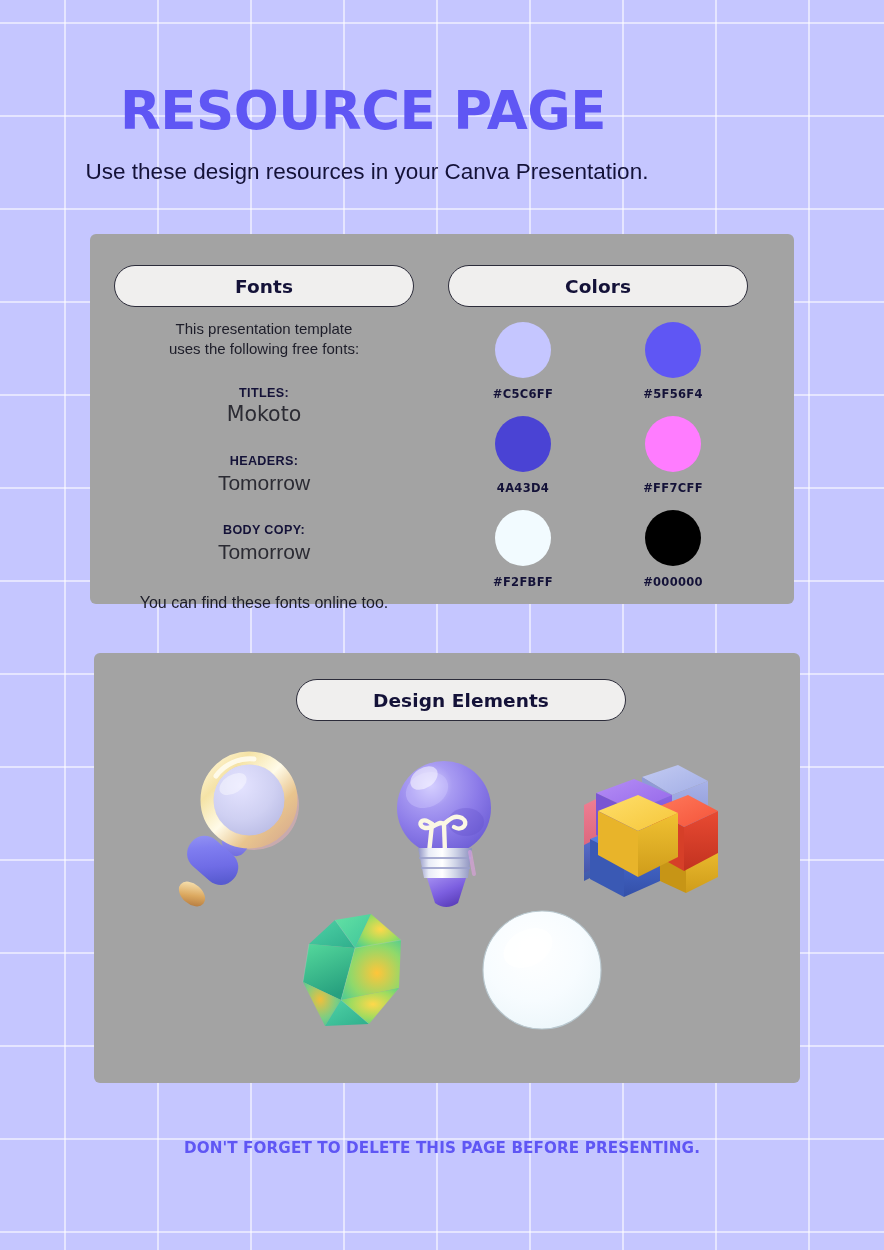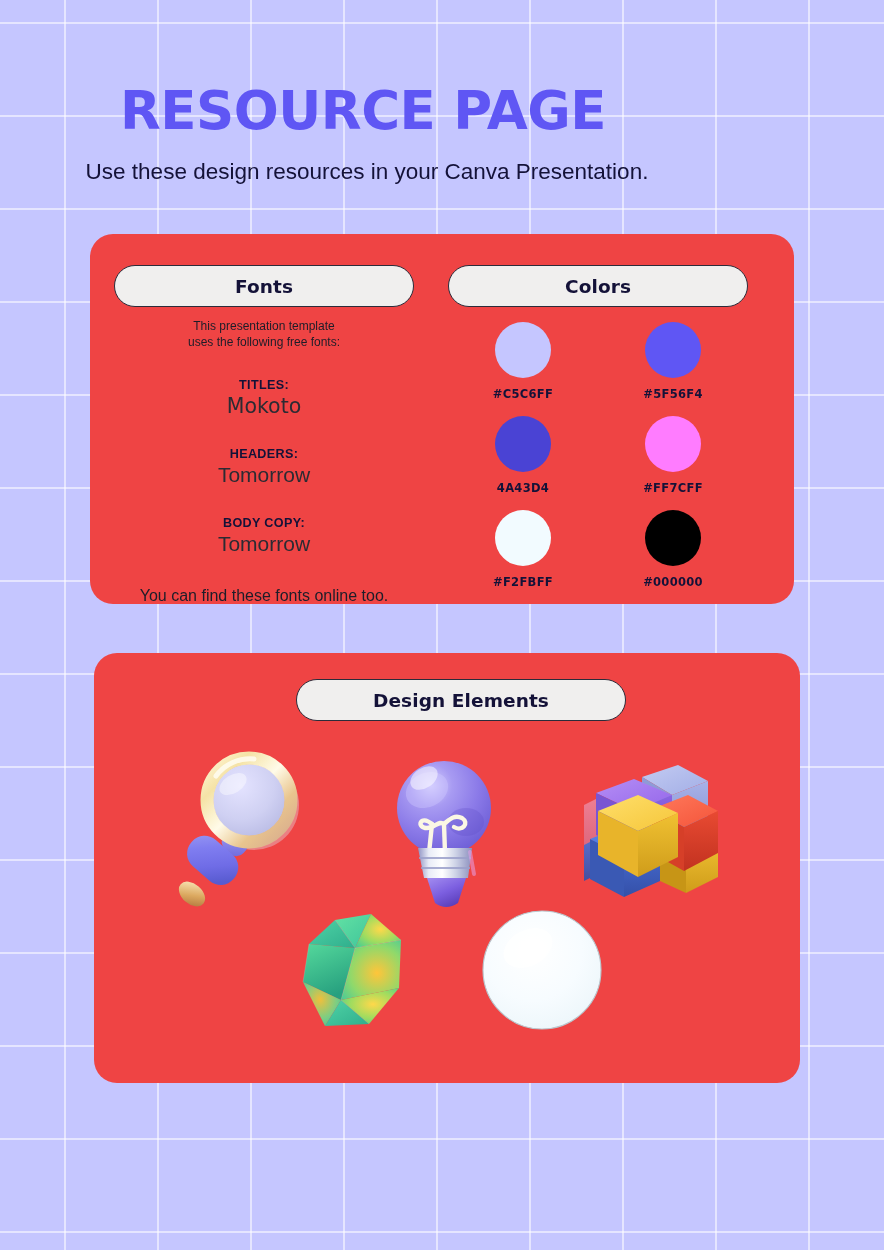--- a/index.html
+++ b/index.html
@@ -60,22 +60,22 @@
     font-size: 22.5px;
     font-weight: 400;
     color: #141238;
     line-height: 1.2;
     padding-left: 8px;
   }
 
   
   .card {
     position: absolute;
-    background: #ef4444;
-    border-radius: 23px;
+    background: #a3a3a3;
+    border-radius: 6px;
   }
 
   #card-fonts-colors {
     left: 90px;
     top: 234px;
     width: 704px;
     height: 370px;
   }
 
   #card-design-elements {
@@ -109,21 +109,21 @@
   
   #fonts-panel {
     position: absolute;
     left: 24px;
     top: 85px;
     width: 300px;
     text-align: center;
   }
 
   #fonts-intro {
-    font-size: 12px;
+    font-size: 15px;
     color: #1d1d29;
     line-height: 1.30;
   }
 
   .font-block { margin-top: 29px; }
   .font-block.first { margin-top: 29px; }
 
   .font-role {
     font-size: 12.6px;
     font-weight: 700;
@@ -559,14 +559,15 @@
               <stop offset="100%" stop-color="#e4eef3"></stop>
             </radialGradient>
           </defs>
           <circle cx="62" cy="62" r="59" fill="url(#sphereFill)" stroke="#b9c8cf" stroke-width="1.1"></circle>
           <ellipse cx="48" cy="40" rx="26" ry="18" fill="#ffffff" opacity="0.75" transform="rotate(-28 48 40)"></ellipse>
         </svg>
       </div>
     </div>
   </div>
 
+  <div id="footer-note">DON'T FORGET TO DELETE THIS PAGE BEFORE PRESENTING.</div>
 
 </div>
 
 </body></html>

